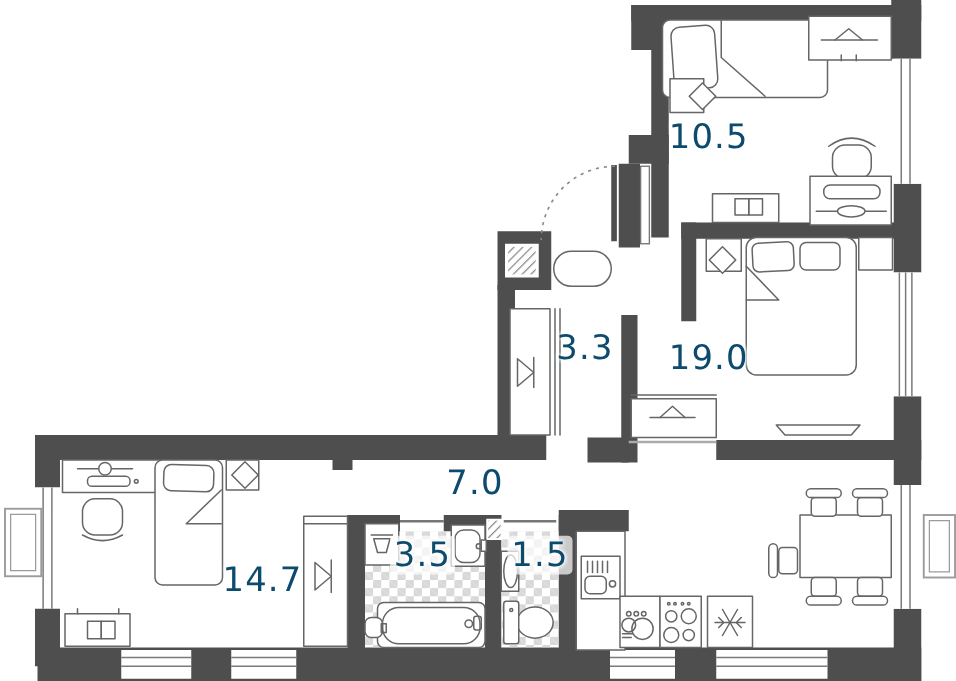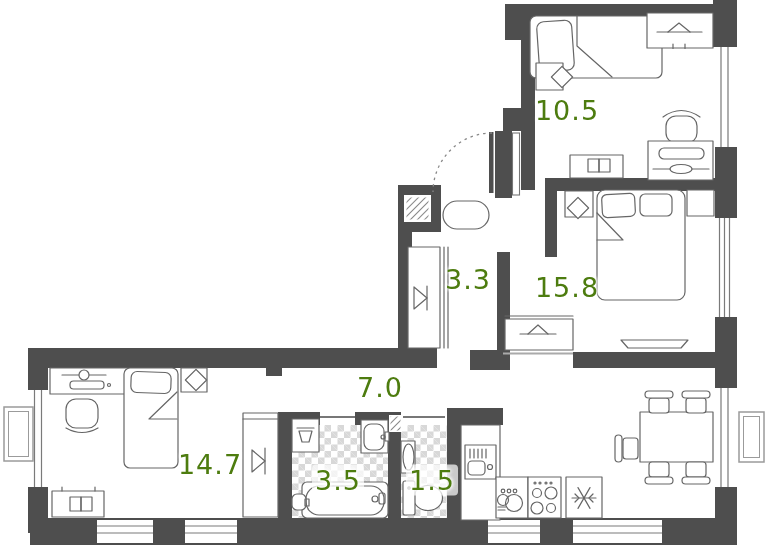--- a/index.html
+++ b/index.html
@@ -6,24 +6,24 @@
   .plan{position:relative;width:765px;height:545px;background:#fff;overflow:hidden;}
   .w{position:absolute;background:#4e4e4e;}
   .win{position:absolute;background:#fff;}
   .tiles{position:absolute;
     background-image:
       linear-gradient(45deg,#cbcbcb 25%,transparent 25%,transparent 75%,#cbcbcb 75%),
       linear-gradient(45deg,#cbcbcb 25%,transparent 25%,transparent 75%,#cbcbcb 75%);
     background-position:0 0,6.5px 6.5px;
     background-size:13px 13px;opacity:.75;}
   svg.furn{position:absolute;left:0;top:0;}
-  .room-label{position:absolute;font:27px "DejaVu Sans",sans-serif;color:#4d7c0f;
+  .room-label{position:absolute;font:27px "DejaVu Sans",sans-serif;color:#0c4a6e;
     transform:translate(-50%,-50%);letter-spacing:1px;white-space:nowrap;
     text-shadow:0 0 4px #fff,0 0 4px #fff,0 0 4px #fff;}
-  .halo{background:rgba(255,255,255,.7);padding:0 3px;border-radius:4px;margin-top:36px;}
+  .halo{background:rgba(255,255,255,.7);padding:0 3px;border-radius:4px;}
 </style>
 </head>
 <body>
 
 <div class="plan">
 
   <div class="w" style="left:505px;top:4px;width:232px;height:13px"></div>
   <div class="w" style="left:713px;top:0;width:24px;height:47px"></div>
   <div class="w" style="left:505px;top:4px;width:30px;height:36px"></div>
   <div class="w" style="left:521px;top:4px;width:14px;height:186px"></div>
@@ -289,20 +289,20 @@
       <g>
         <rect x="243" y="413" width="35" height="104" fill="#fff"></rect>
         <line x1="243" y1="419" x2="278" y2="419"></line>
         <polygon points="252,450 252,472 265,461" fill="#fff"></polygon>
         <line x1="265" y1="448" x2="265" y2="474"></line>
       </g>
     </g>
   </svg>
 
   <div class="room-label" style="left:567px;top:110px">10.5</div>
-  <div class="room-label" style="left:567px;top:287px">15.8</div>
+  <div class="room-label" style="left:567px;top:287px">19.0</div>
   <div class="room-label" style="left:468px;top:279px">3.3</div>
   <div class="room-label" style="left:380px;top:387px">7.0</div>
   <div class="room-label" style="left:210px;top:464px">14.7</div>
   <div class="room-label halo" style="left:338px;top:444px">3.5</div>
   <div class="room-label halo" style="left:432px;top:444px">1.5</div>
 
 </div>
 
 </body></html>

